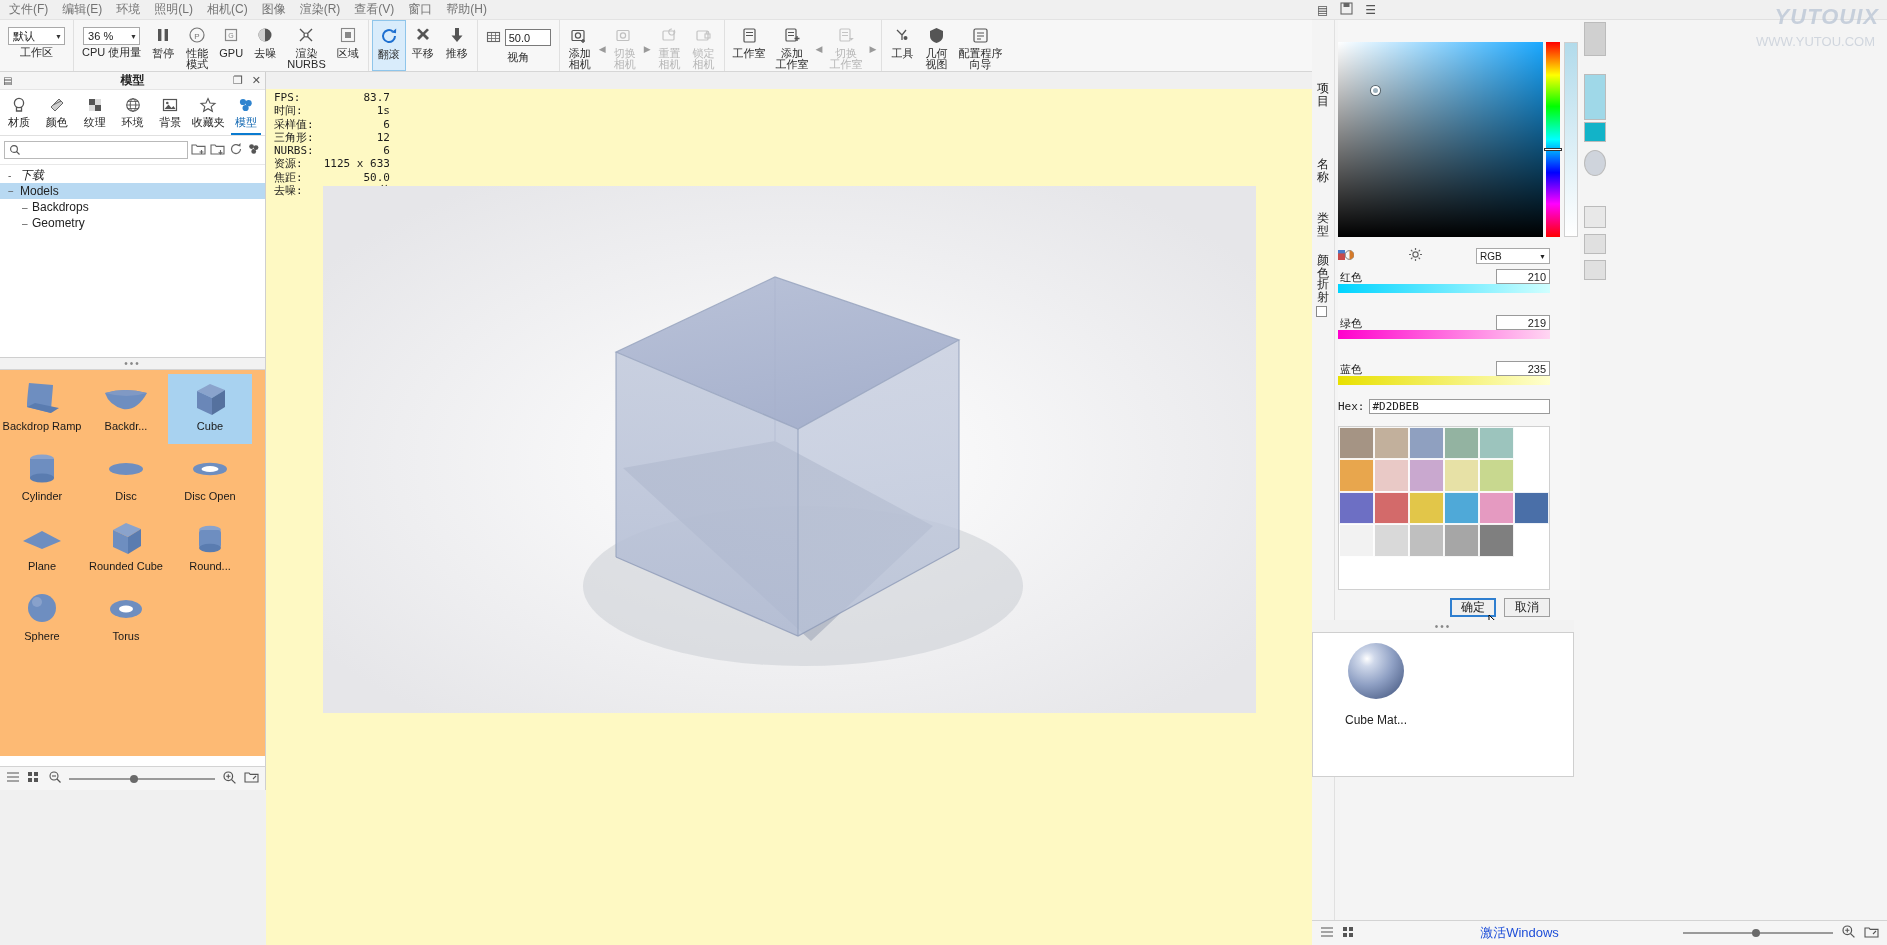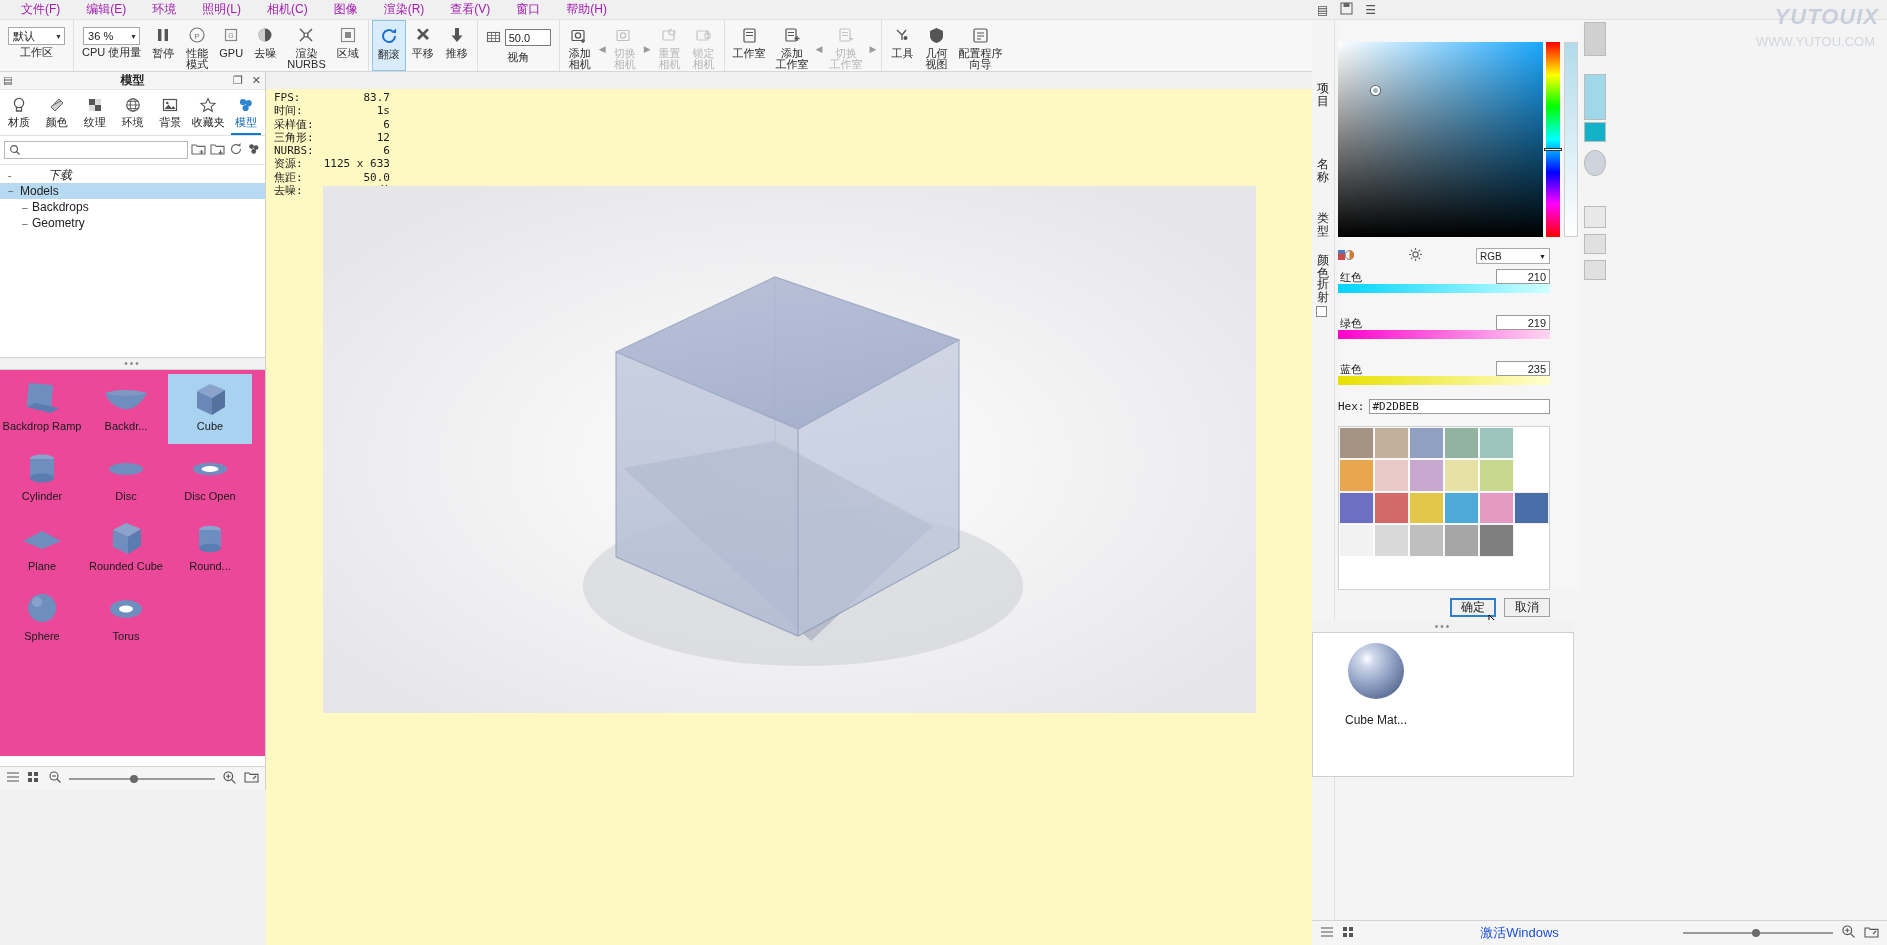--- a/index.html
+++ b/index.html
@@ -9,21 +9,21 @@
     font-family:"Liberation Sans","DejaVu Sans",sans-serif;
     font-size:12px; color:#222; background:#f0f0f0;
     -webkit-font-smoothing:antialiased;
   }
   #app { position:relative; width:1887px; height:945px; }
 
   
   .menubar { position:absolute; left:0; top:0; width:1887px; height:20px;
              background:#f0f0f0; display:flex; align-items:center; padding-left:2px;
              border-bottom:1px solid #e3e3e3; }
-  .menubar .mi { font-size:12px; padding:2px 7px; color:#a21caf; white-space:nowrap; cursor:default;margin-left:12px; }
+  .menubar .mi { font-size:12px; padding:2px 7px; color:#737373; white-space:nowrap; cursor:default; }
 
   
   .ribbon { position:absolute; left:0; top:20px; width:1887px; height:52px;
             background:#f7f7f7; border-bottom:1px solid #d6d6d6;
             display:flex; align-items:stretch; }
   .rgrp { display:flex; align-items:stretch; border-right:1px solid #e0e0e0; padding:0 3px; }
   .rbtn { width:auto; min-width:34px; padding:1px 5px; display:flex; flex-direction:column;
           align-items:center; justify-content:flex-start; cursor:default; position:relative; }
   .rbtn.sel { background:#d9ecfb; border:1px solid #8fc5ea; }
   .rbtn .ic { height:22px; display:flex; align-items:center; justify-content:center;
@@ -62,21 +62,21 @@
   .tree { height:194px; border-top:1px solid #e8e8e8; border-bottom:1px solid #cfcfcf;
           padding-top:2px; overflow:hidden; background:#fff; }
   .tnode { height:16px; display:flex; align-items:center; font-size:12px; padding-left:8px; }
   .tnode.sel { background:#b8d9f2; }
   .tnode .tw { width:12px; color:#555; font-size:10px; }
   .tnode.l2 { padding-left:22px; }
   .tnode.l2 .tw { width:10px; }
   .lp-hnd { height:12px; display:flex; align-items:center; justify-content:center;
             background:#f2f2f2; color:#888; letter-spacing:2px; font-size:10px;
             border-bottom:1px solid #d4d4d4; }
-  .lib { padding:4px 0 0 0; background:#ec4899; height:386px; overflow:hidden;
+  .lib { padding:4px 0 0 0; background:#fdba74; height:386px; overflow:hidden;
          display:flex; flex-wrap:wrap; align-content:flex-start;align-items:center; }
   .libitem { width:84px; height:70px; display:flex; flex-direction:column; align-items:center;
              justify-content:flex-start; cursor:default; padding-top:2px; }
   .libitem.sel { background:#a8d2f0; }
   .libitem .thumb { width:62px; height:46px; display:flex; align-items:center; justify-content:center; }
   .libitem .nm { font-size:11px; margin-top:-2px; color:#1a1a1a; white-space:nowrap; }
 
   
   .lstatus { position:absolute; left:0; top:766px; width:266px; height:24px;
              background:#f5f5f5; border-top:1px solid #d3d3d3; border-right:1px solid #cfcfcf;
@@ -547,21 +547,21 @@
               <circle cx="9" cy="5.6" r="2.4" fill="#555"></circle>
               <circle cx="6.7" cy="9.4" r="2.4" fill="#555"></circle>
             </svg>
         </span>
       </span>
     </div>
 
     <div class="tree">
       <div class="tnode">
         <span class="tw">-</span>
-        <span style="font-style:italic;margin-left:28px;">下载</span>
+        <span style="font-style:italic;">下载</span>
       </div>
       <div class="tnode sel">
         <span class="tw">−</span>
         <span>Models</span>
       </div>
       <div class="tnode l2">
         <span class="tw">–</span>
         <span>Backdrops</span>
       </div>
       <div class="tnode l2">

